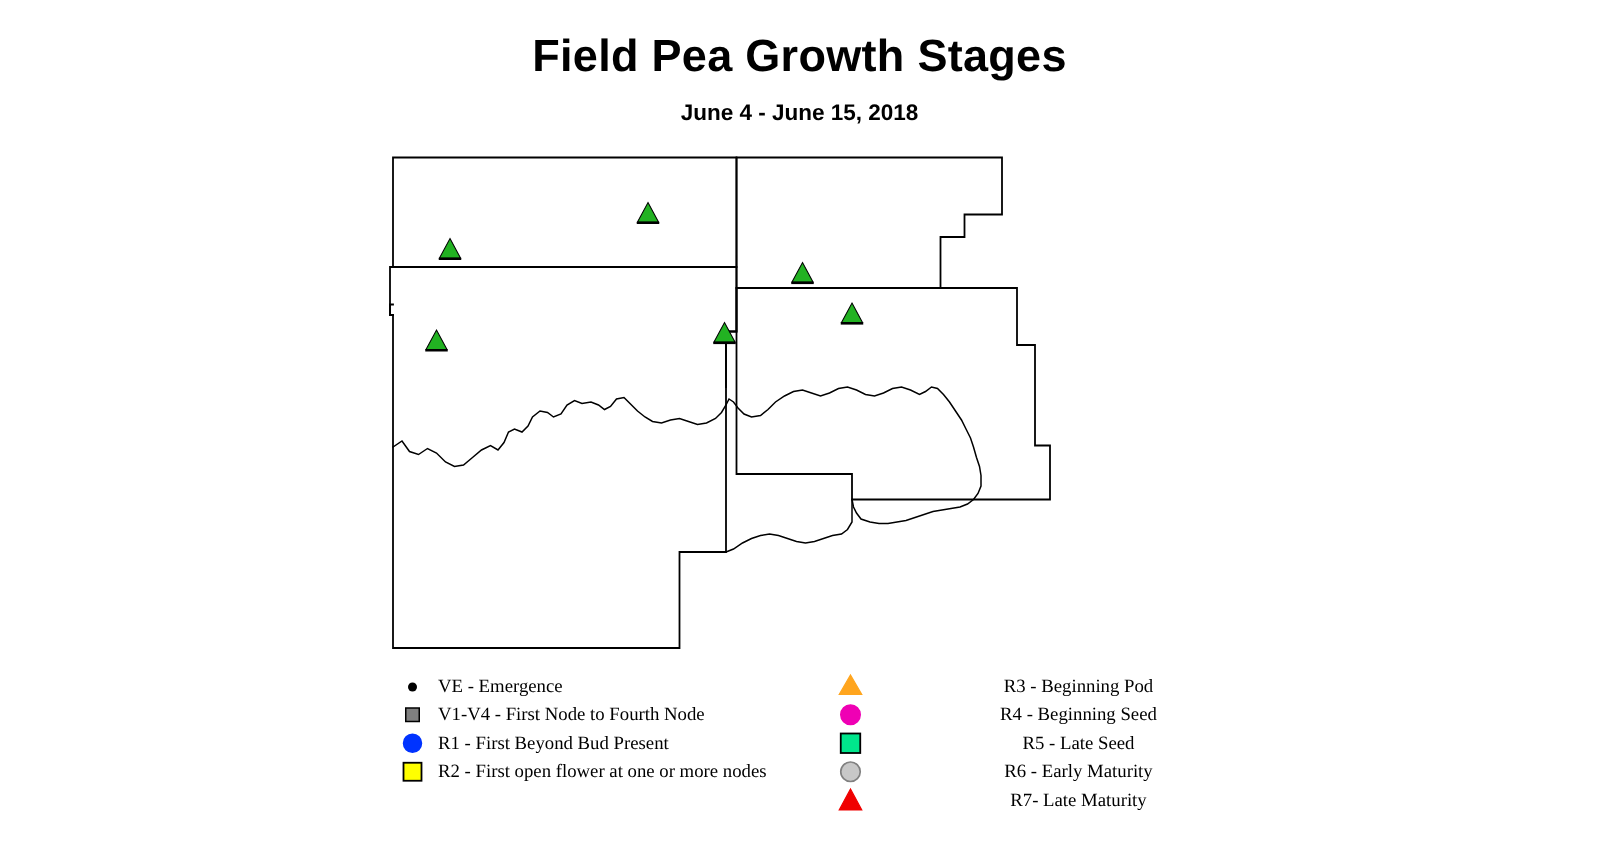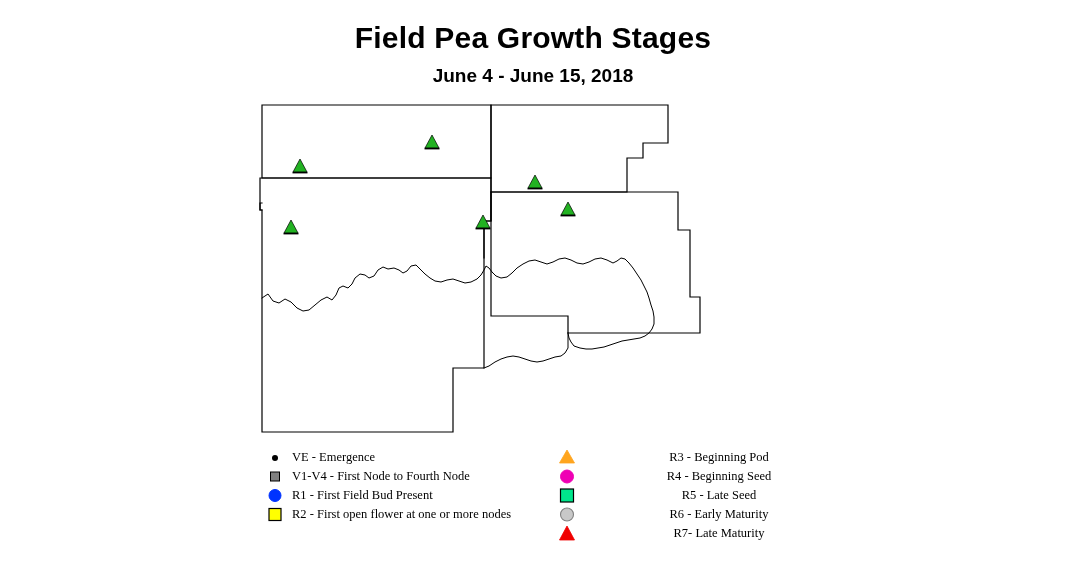--- a/index.html
+++ b/index.html
@@ -31,21 +31,21 @@
     font-weight: bold;
     letter-spacing: 0.2px;
     line-height: 36px;
   }
   #subtitle {
     position: absolute;
     left: 0;
     top: 64px;
     width: 1066px;
     text-align: center;
-    font-size: 19px;
+    font-size: 15px;
     font-weight: bold;
     line-height: 24px;
   }
   #map-area {
     position: absolute;
     left: 255px;
     top: 98px;
     width: 460px;
     height: 345px;
   }
@@ -198,21 +198,21 @@
         <span class="legend-label">V1-V4 - First Node to Fourth Node</span>
       </div>
 
 
       <div class="legend-row">
         <span class="legend-sym">
           <svg width="16" height="19" viewBox="0 0 16 19">
               <circle cx="8" cy="9.5" r="6" fill="#0033ff" stroke="#0033ff" stroke-width="1"></circle>
             </svg>
         </span>
-        <span class="legend-label">R1 - First Field Bud Present</span>
+        <span class="legend-label">R1 - First Beyond Bud Present</span>
       </div>
 
       <div class="legend-row">
         <span class="legend-sym">
           <svg width="16" height="19" viewBox="0 0 16 19">
               <rect x="2" y="3.5" width="12" height="12" fill="#ffff00" stroke="#000000" stroke-width="1.2"></rect>
             </svg>
         </span>
         <span class="legend-label">R2 - First open flower at one or more nodes</span>
       </div>

